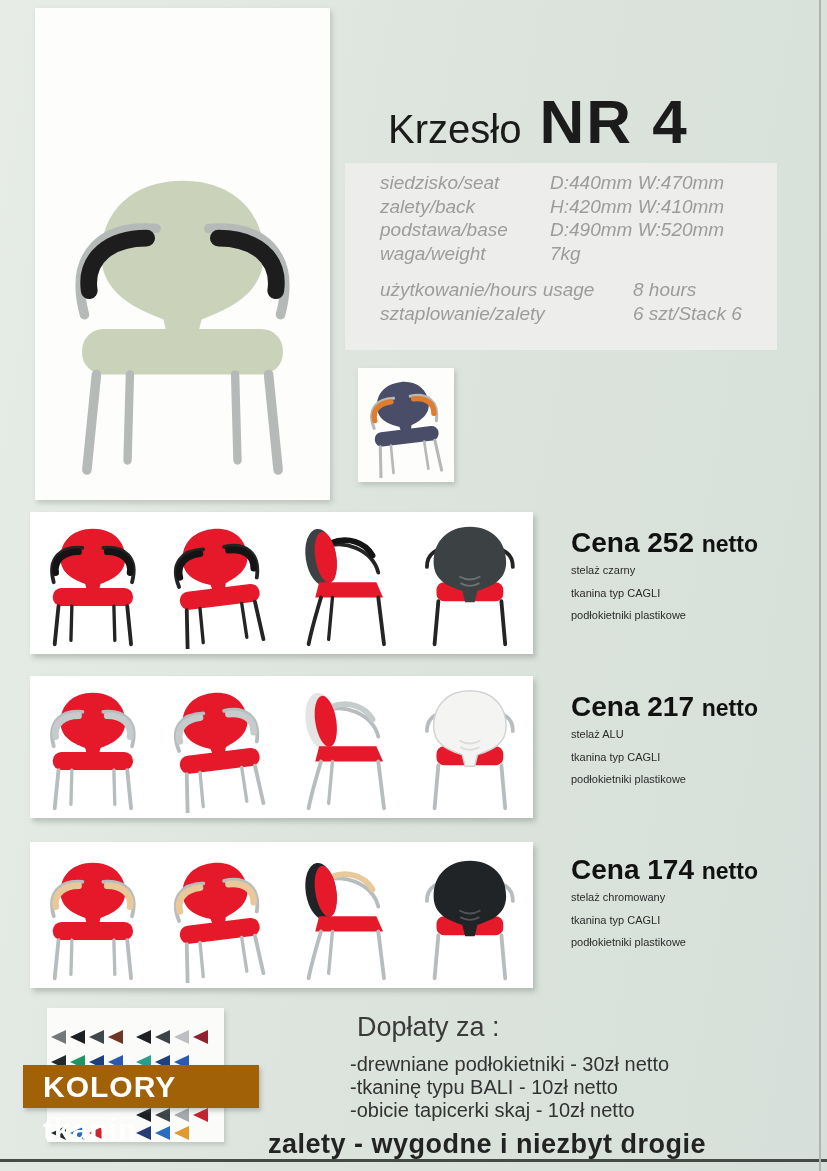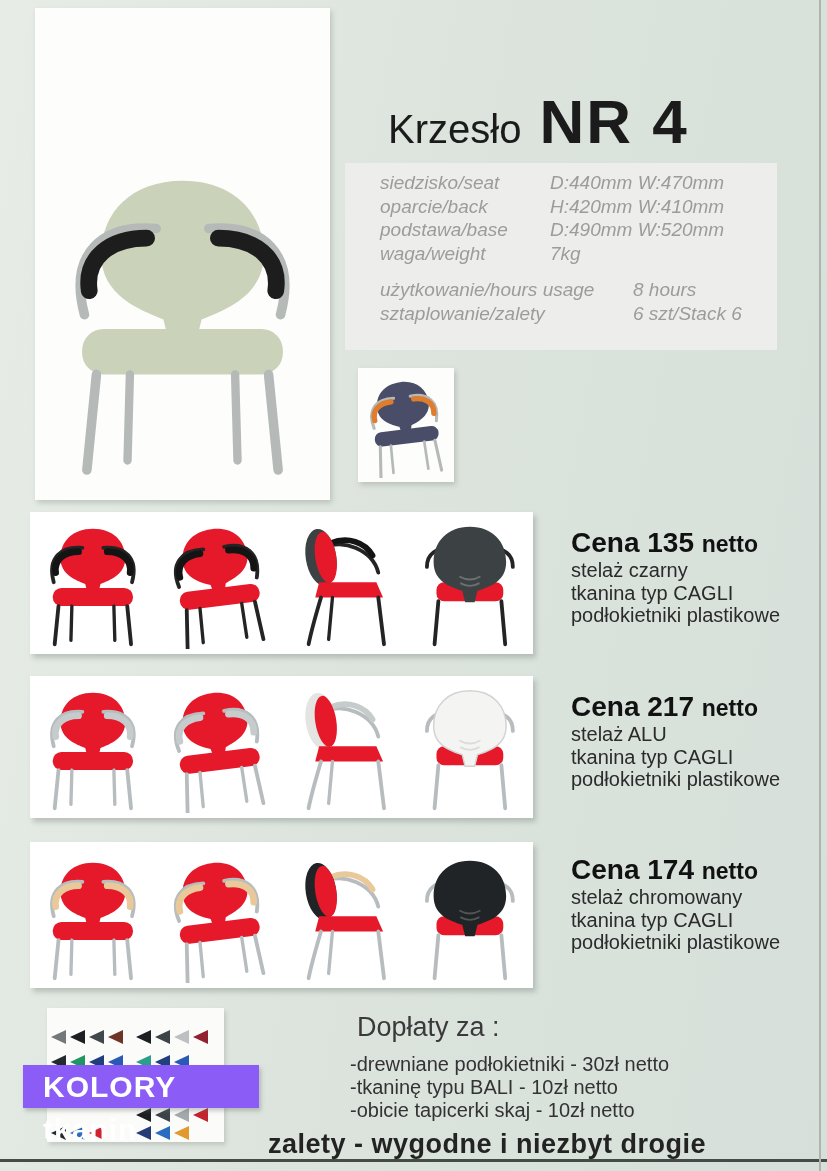--- a/index.html
+++ b/index.html
@@ -22,21 +22,21 @@
   .spec-label.wide{width:253px;}
   #small-photo{left:358px;top:368px;width:96px;height:114px;padding:0;}
   #small-chair{position:absolute;inset:4px 6px 4px 6px;}
   .chair-row-panel{position:absolute;left:30px;width:503px;height:142px;background:#fff;
     box-shadow:3px 4px 5px rgba(110,120,112,.35);display:flex;}
   .chair-cell{flex:1;display:flex;align-items:flex-end;justify-content:center;padding-bottom:5px;}
   .chair-cell svg{height:126px;}
   .price-block{position:absolute;left:571px;width:252px;color:#1d1d1d;}
   .price-head{font-weight:bold;font-size:28px;line-height:30px;white-space:nowrap;color:#111;}
   .price-head .netto{font-size:23px;}
-  .price-details div{font-size:20px;line-height:22.5px;color:#2b2b2b;}
+  .price-details div{font-size:11px;line-height:22.5px;color:#2b2b2b;}
   #colors-panel{position:absolute;left:47px;top:1008px;width:177px;height:134px;background:#fbfbfa;
     box-shadow:2px 3px 4px rgba(110,120,112,.25);}
   .swatch-row{position:absolute;left:4px;display:flex;}
   .swatch-group{display:flex;}
   .swatch-group.right{margin-left:9px;}
   .swatch{width:0;height:0;border-top:7px solid transparent;border-bottom:7px solid transparent;
     border-right:15px solid #000;margin-right:4px;}
   .swatch.blank{border-right-color:transparent;}
   #kolory-banner{position:absolute;left:23px;top:1065px;width:236px;height:43px;background:#8aa577;
     color:#fff;font-weight:bold;font-size:30px;line-height:43px;padding-left:20px;box-sizing:border-box;
@@ -75,21 +75,21 @@
     <span class="title-main">NR 4</span>
   </div>
 
   <div id="spec-panel">
     <div id="spec-main">
       <div class="spec-row">
           <span class="spec-label">siedzisko/seat</span>
           <span class="spec-value">D:440mm W:470mm</span>
         </div>
       <div class="spec-row">
-          <span class="spec-label">oparcie/back</span>
+          <span class="spec-label">zalety/back</span>
           <span class="spec-value">H:420mm W:410mm</span>
         </div>
       <div class="spec-row">
           <span class="spec-label">podstawa/base</span>
           <span class="spec-value">D:490mm W:520mm</span>
         </div>
       <div class="spec-row">
           <span class="spec-label">waga/weight</span>
           <span class="spec-value">7kg</span>
         </div>
@@ -294,21 +294,21 @@
     <path d="M44,56 C51,60 59,60 66,56" fill="none" stroke="rgba(255,255,255,0.22)" stroke-width="2"></path>
     <path d="M45,63 C52,67 58,67 65,63" fill="none" stroke="rgba(255,255,255,0.22)" stroke-width="2"></path>
     <path d="M22,82 L18,127" stroke="#b7bdbf" stroke-width="4" stroke-linecap="round" fill="none"></path>
     <path d="M88,82 L92,127" stroke="#b7bdbf" stroke-width="4" stroke-linecap="round" fill="none"></path>
   </svg>
         </div>
       </div>
     </div>
 
   <div class="price-block" style="top:528px">
-    <div class="price-head"><span>Cena 135</span> <span class="netto">netto</span></div>
+    <div class="price-head"><span>Cena 252</span> <span class="netto">netto</span></div>
     <div class="price-details">
       <div>stelaż czarny</div>
       <div>tkanina typ CAGLI</div>
       <div>podłokietniki plastikowe</div>
     </div>
   </div>
 
   <div class="price-block" style="top:692px">
     <div class="price-head"><span>Cena 217</span> <span class="netto">netto</span></div>
     <div class="price-details">
@@ -378,21 +378,21 @@
           <div class="swatch blank"></div>
         </div>
         <div class="swatch-group right">
           <div class="swatch" style="border-right-color: rgb(37, 60, 119);"></div>
           <div class="swatch" style="border-right-color: rgb(42, 108, 192);"></div>
           <div class="swatch" style="border-right-color: rgb(224, 154, 46);"></div>
           <div class="swatch blank"></div>
         </div>
       </div>
     </div>
-  <div id="kolory-banner" style="background: #8b5cf6;">KOLORY  tkanin</div>
+  <div id="kolory-banner" style="background: #a16207;">KOLORY  tkanin</div>
 
   <div id="surcharges">
     <div class="surcharge-heading">Dopłaty za :</div>
     <div class="surcharge-item">-drewniane podłokietniki  - 30zł netto</div>
     <div class="surcharge-item">-tkaninę  typu BALI  - 10zł netto</div>
     <div class="surcharge-item">-obicie tapicerki skaj -  10zł netto</div>
   </div>
 
   <div id="footer-note">zalety -  wygodne i niezbyt drogie</div>
   <div id="bottom-rule"></div>

